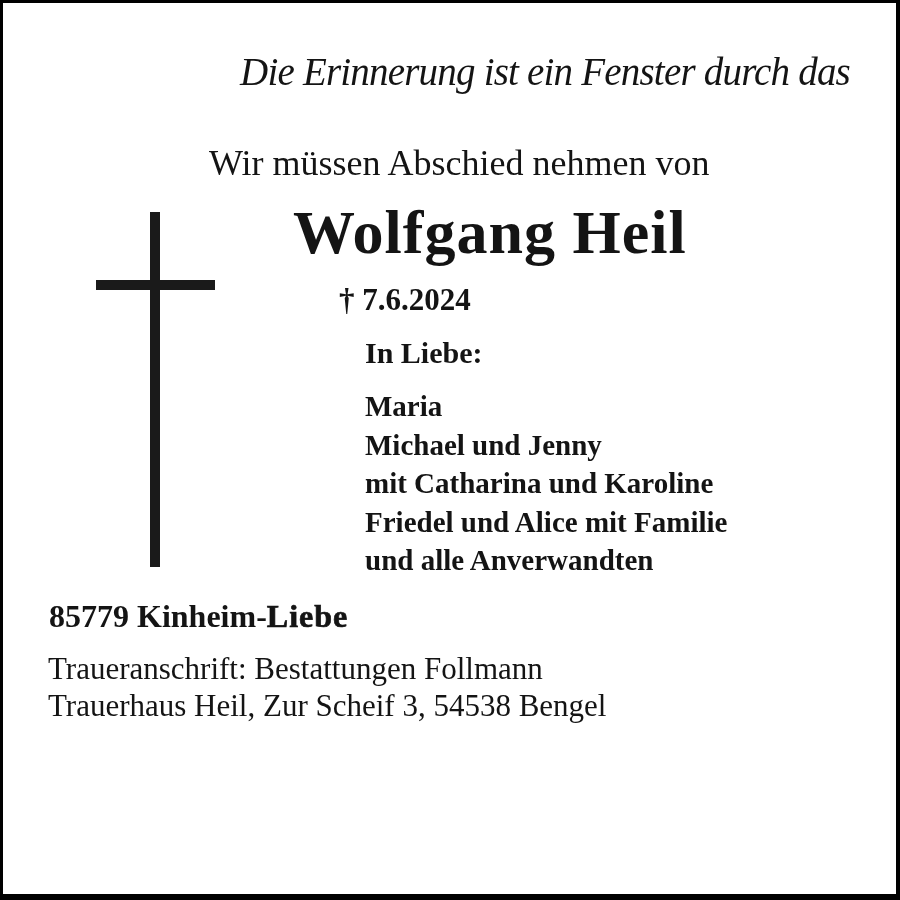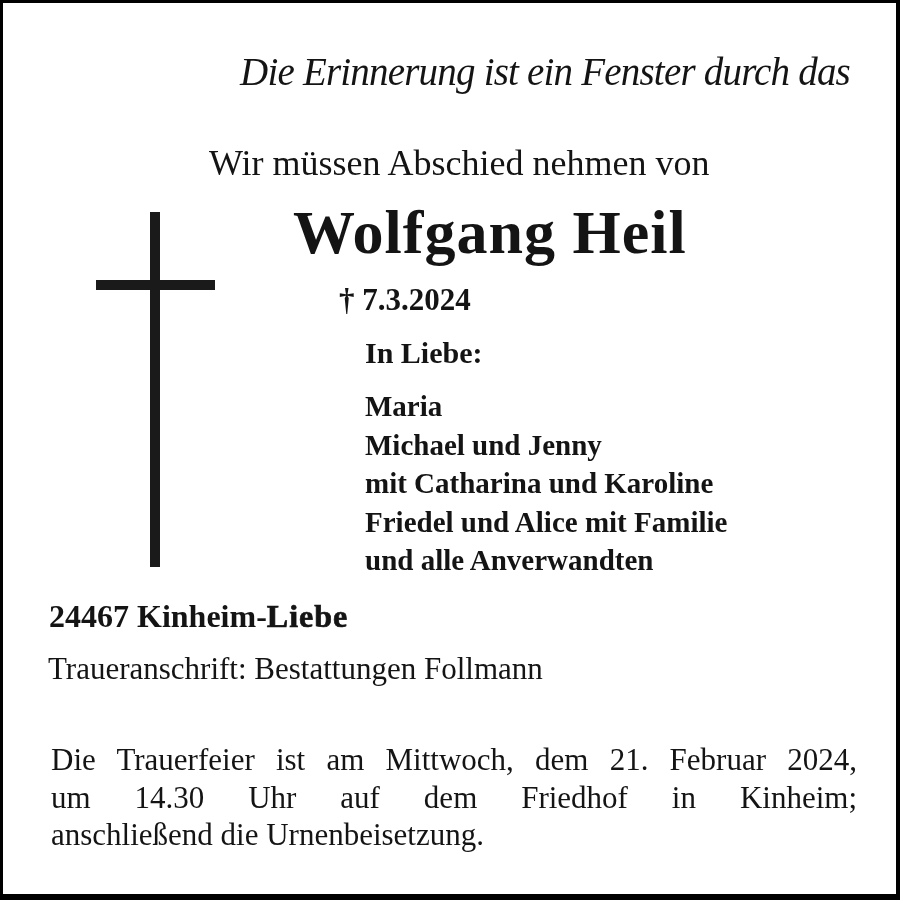--- a/index.html
+++ b/index.html
@@ -132,45 +132,41 @@
 
   <div class="abs epigraph">
     <div>Die Erinnerung ist ein Fenster durch das</div>
   </div>
 
   <div class="abs intro">Wir müssen Abschied nehmen von</div>
 
   <div class="abs deceased">Wolfgang Heil</div>
 
   <div class="abs dates">
-    <span>† 7.3.2024</span>
+    <span>† 7.6.2024</span>
   </div>
 
   <div class="abs mourners">
     <div>Maria</div>
     <div>Michael und Jenny</div>
     <div>mit Catharina und Karoline</div>
     <div>Friedel und Alice mit Familie</div>
     <div>und alle Anverwandten</div>
   </div>
 
   <div class="abs salutation">In Liebe:</div>
 
   <div>
     <div class="abs cross-v"></div>
     <div class="abs cross-h"></div>
   </div>
 
   <div class="abs location">
-    <span>24467 Kinheim-</span><span class="district">Liebe</span>
+    <span>85779 Kinheim-</span><span class="district">Liebe</span>
   </div>
 
   <div class="abs condolence">
     <div>Traueranschrift: Bestattungen Follmann</div>
+    <div>Trauerhaus Heil, Zur Scheif 3, 54538 Bengel</div>
   </div>
 
-  <div class="abs funeral">
-    <div class="just">Die Trauerfeier ist am Mittwoch, dem 21. Februar 2024,</div>
-    <div class="just">um 14.30 Uhr auf dem Friedhof in Kinheim;</div>
-    <div>anschließend die Urnenbeisetzung.</div>
-  </div>
 
 </div>
 
 </body></html>

